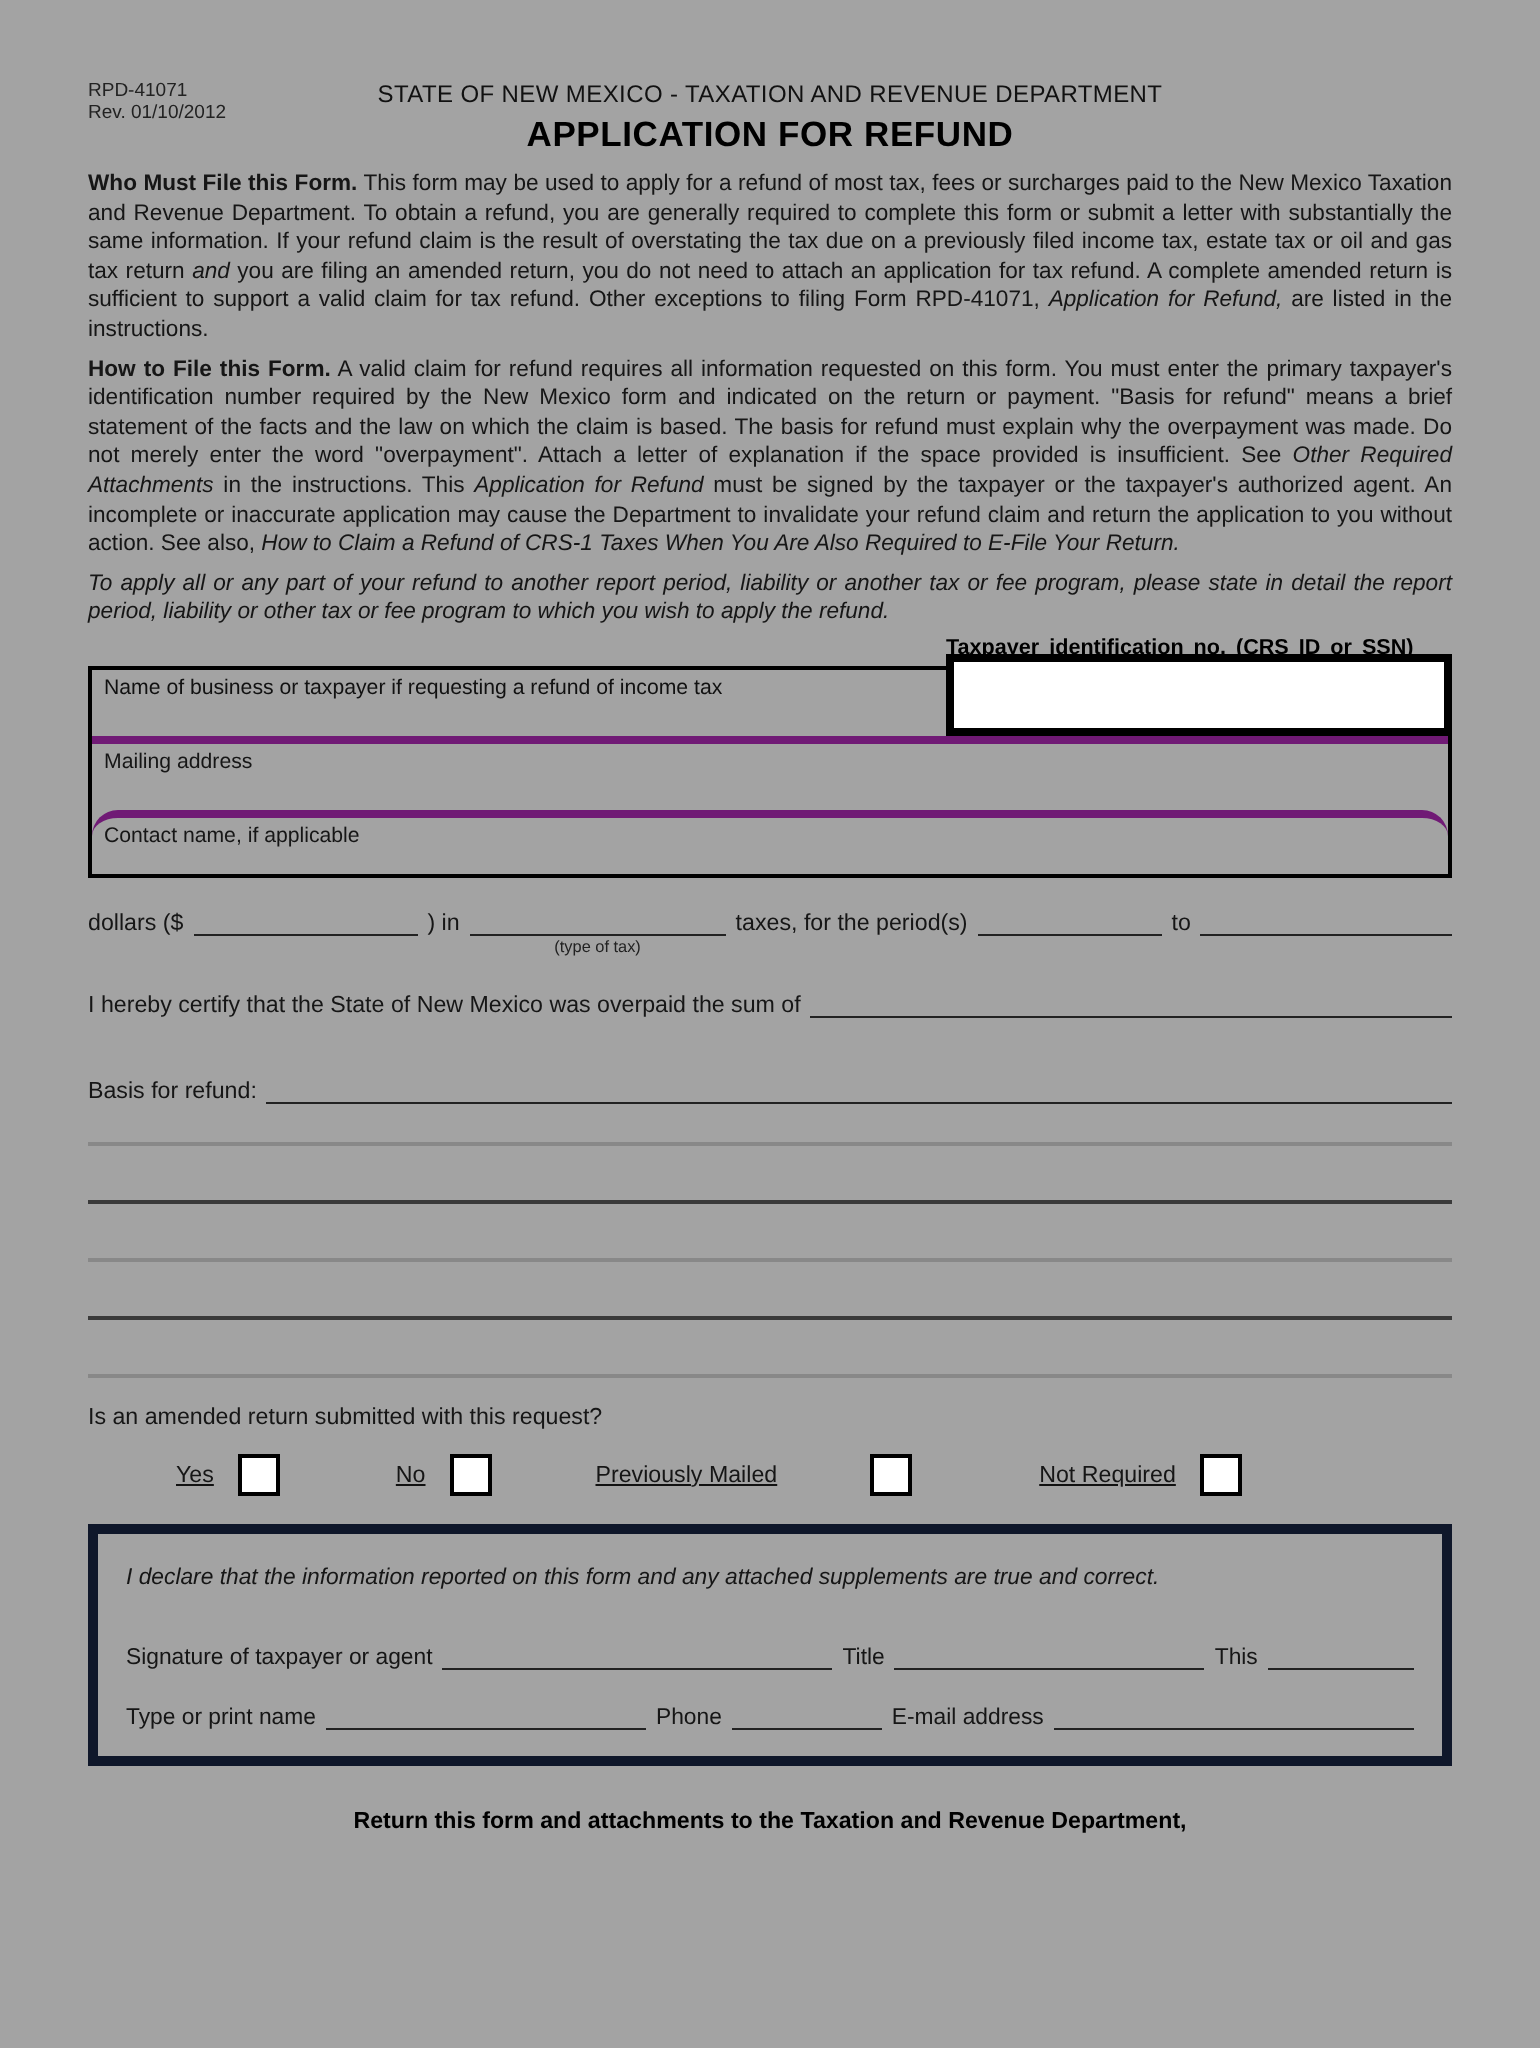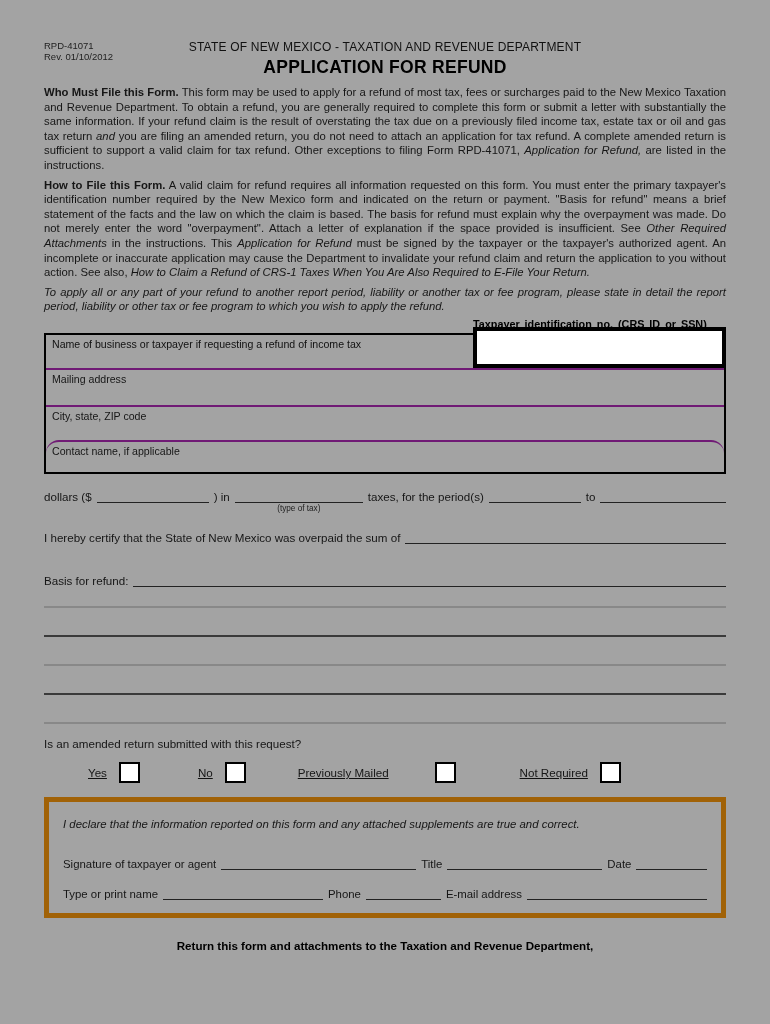--- a/index.html
+++ b/index.html
@@ -20,21 +20,21 @@
   .b { font-weight:bold; }
   .i { font-style:italic; }
 
   
   .id-label-row { margin-top:4px; display:flex; justify-content:flex-end; }
   .id-label { width:253px; font-size:10.8px; font-weight:bold; word-spacing:2px; color:#000; }
 
   
   .table-wrap { position:relative; margin-top:3px; }
   .info-table { border:2px solid #000; width:682px; }
-  .t-row { position:relative; border-top:2px solid #701a75; }
+  .t-row { position:relative; border-top:4px solid #701a75; }
   .t-row:first-child { border-top:none; }
   .t-label { font-size:10.6px; color:#161616; padding:3px 0 0 6px; }
   .row-name { height:33px; }
   .name-cell { width:429px; height:100%; border-right:1.5px solid #000; padding:3px 0 0 6px; font-size:10.6px; }
   .row-mail { height:37px; }
   .row-city { height:35px; }
   .row-contact { height:32px; display:flex;border-radius:13px; }
   .contact-cell { width:473px; }
   .phone-cell { flex:1; }
   .id-box { position:absolute; top:-6px; left:429px; width:253px; height:41px; background:#fff; border:4px solid #000; }
@@ -61,21 +61,21 @@
 
   
   .question { margin-top:13px; font-size:11.6px; color:#161616; }
   .options { margin-top:9px; display:flex; align-items:flex-end; height:24px;text-decoration:underline; }
   .opt { display:flex; align-items:center; }
   .opt-label { font-size:11.6px; color:#161616; margin-right:12px; }
   .checkbox { width:21px; height:21px; border:2px solid #000; background:#fff; }
   .opt1 { margin-left:44px; } .opt2 { margin-left:58px; } .opt3 { margin-left:52px;gap:34px; } .opt4 { margin-left:64px; }
 
   
-  .decl-box { margin-top:14px; border:5px solid #a16207; width:682px; padding:16px 14px 13px 14px; }
+  .decl-box { margin-top:14px; border:5px solid #0f172a; width:682px; padding:16px 14px 13px 14px; }
   .decl-statement { font-size:11.4px; font-style:italic; color:#161616; }
   .decl-row { display:flex; align-items:flex-end; font-size:11.4px; color:#161616; }
   .decl-row.sig { margin-top:27px; }
   .decl-row.typ { margin-top:17px; }
   .w195 { width:195px; } .w155 { width:155px; }
   .w160 { width:160px; } .w75 { width:75px; }
 
   
   .footer { margin-top:20px; text-align:center; font-size:11.6px; font-weight:bold; line-height:16px; color:#000; }
 </style>
@@ -105,23 +105,20 @@
 
   <div class="table-wrap">
     <div class="info-table">
       <div class="t-row row-name">
         <div class="name-cell">
           <span>Name of business or taxpayer if requesting a refund of income tax</span>
         </div>
       </div>
       <div class="t-row row-mail">
         <div class="t-label">Mailing address</div>
-      </div>
-      <div class="t-row row-city">
-        <div class="t-label">City, state, ZIP code</div>
       </div>
       <div class="t-row row-contact">
         <div class="contact-cell t-label">
           <span>Contact name, if applicable</span>
         </div>
       </div>
     </div>
     <div class="id-box"></div>
   </div>
 
@@ -177,21 +174,21 @@
     </div>
   </div>
 
   <div class="decl-box">
     <div class="decl-statement">I declare that the information reported on this form and any attached supplements are true and correct.</div>
     <div class="decl-row sig">
       <span class="txt">Signature of taxpayer or agent</span>
       <span class="bl w195 gap-l gap-r"></span>
       <span class="txt">Title</span>
       <span class="bl w155 gap-l gap-r"></span>
-      <span class="txt">Date</span>
+      <span class="txt">This</span>
       <span class="bl grow gap-l"></span>
     </div>
     <div class="decl-row typ">
       <span class="txt">Type or print name</span>
       <span class="bl w160 gap-l gap-r"></span>
       <span class="txt">Phone</span>
       <span class="bl w75 gap-l gap-r"></span>
       <span class="txt">E-mail address</span>
       <span class="bl grow gap-l"></span>
     </div>

